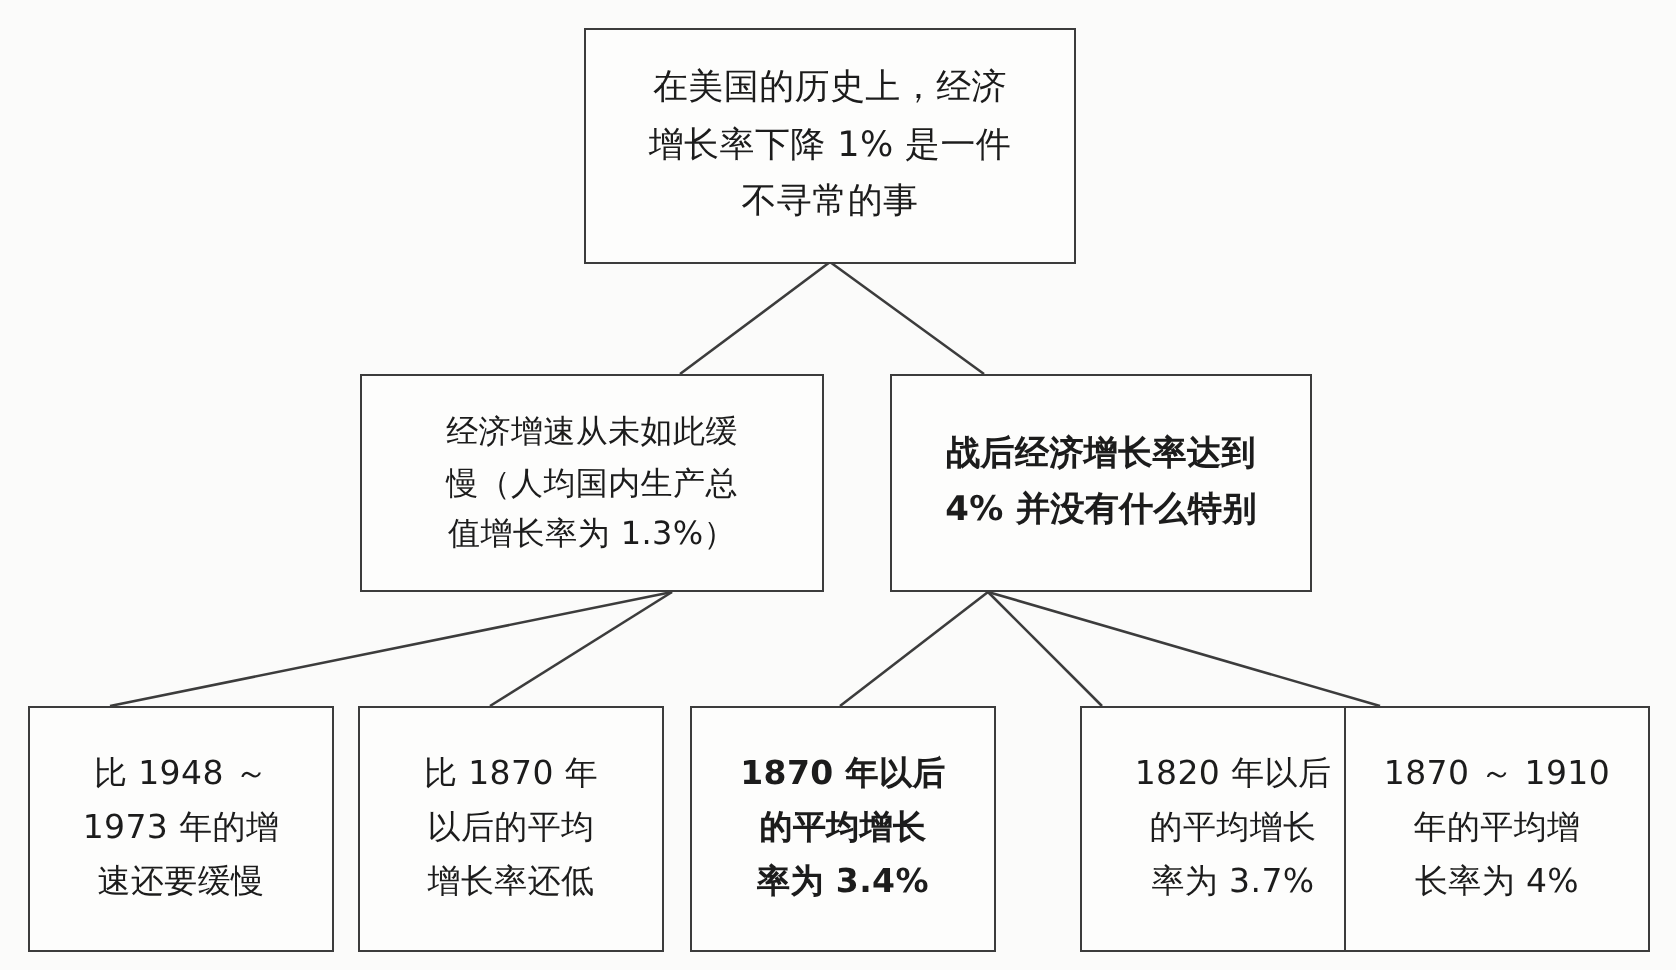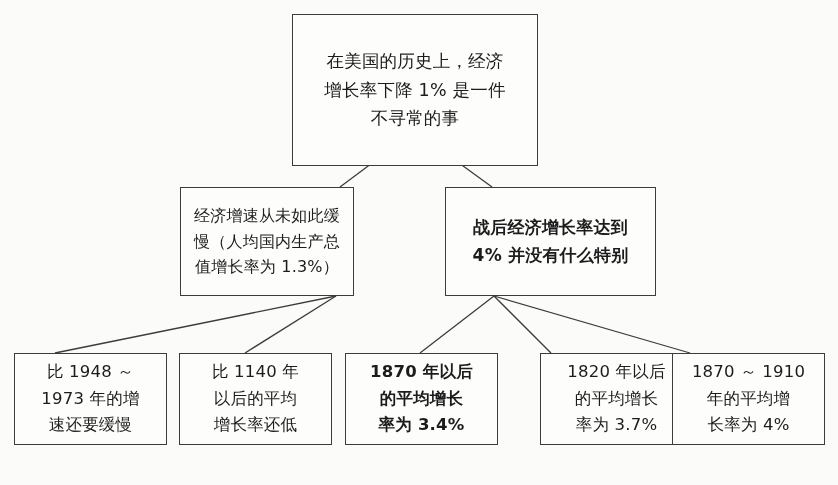--- a/index.html
+++ b/index.html
@@ -44,42 +44,42 @@
   }
   .node .txt {
     display: block;
     padding: 0 8px;
     white-space: pre-line;
   }
   #node-root {
     left: 292px;
     top: 14px;
     width: 246px;
-    height: 152px;
+    height: 118px;
     font-size: 17.5px;
   }
   #node-mid-left {
     left: 180px;
     top: 187px;
-    width: 174px;
+    width: 232px;
     height: 109px;
     font-size: 16px;
   }
   #node-mid-right {
     left: 445px;
     top: 187px;
     width: 211px;
     height: 109px;
     font-size: 17px;
     font-weight: bold;
   }
   .leaf {
     top: 353px;
     width: 153px;
-    height: 92px;
+    height: 123px;
     font-size: 16.5px;
   }
   #node-leaf-0 { left: 14px; }
   #node-leaf-1 { left: 179px; }
   #node-leaf-2 { left: 345px; font-weight: bold; }
   #node-leaf-3 { left: 527px; margin-left: 13px; }
   #node-leaf-4 { left: 672px; text-align: center; }
 
   .edge-label {
     position: absolute;
@@ -128,21 +128,21 @@
     <span class="txt">战后经济增长率达到
 4% 并没有什么特别</span>
   </div>
 
   <div class="node leaf" id="node-leaf-0">
     <span class="txt">比 1948 ～
 1973 年的增
 速还要缓慢</span>
   </div>
   <div class="node leaf" id="node-leaf-1">
-    <span class="txt">比 1140 年
+    <span class="txt">比 1870 年
 以后的平均
 增长率还低</span>
   </div>
   <div class="node leaf" id="node-leaf-2">
     <span class="txt">1870 年以后
 的平均增长
 率为 3.4%</span>
   </div>
   <div class="node leaf" id="node-leaf-3">
     <span class="txt">1820 年以后

